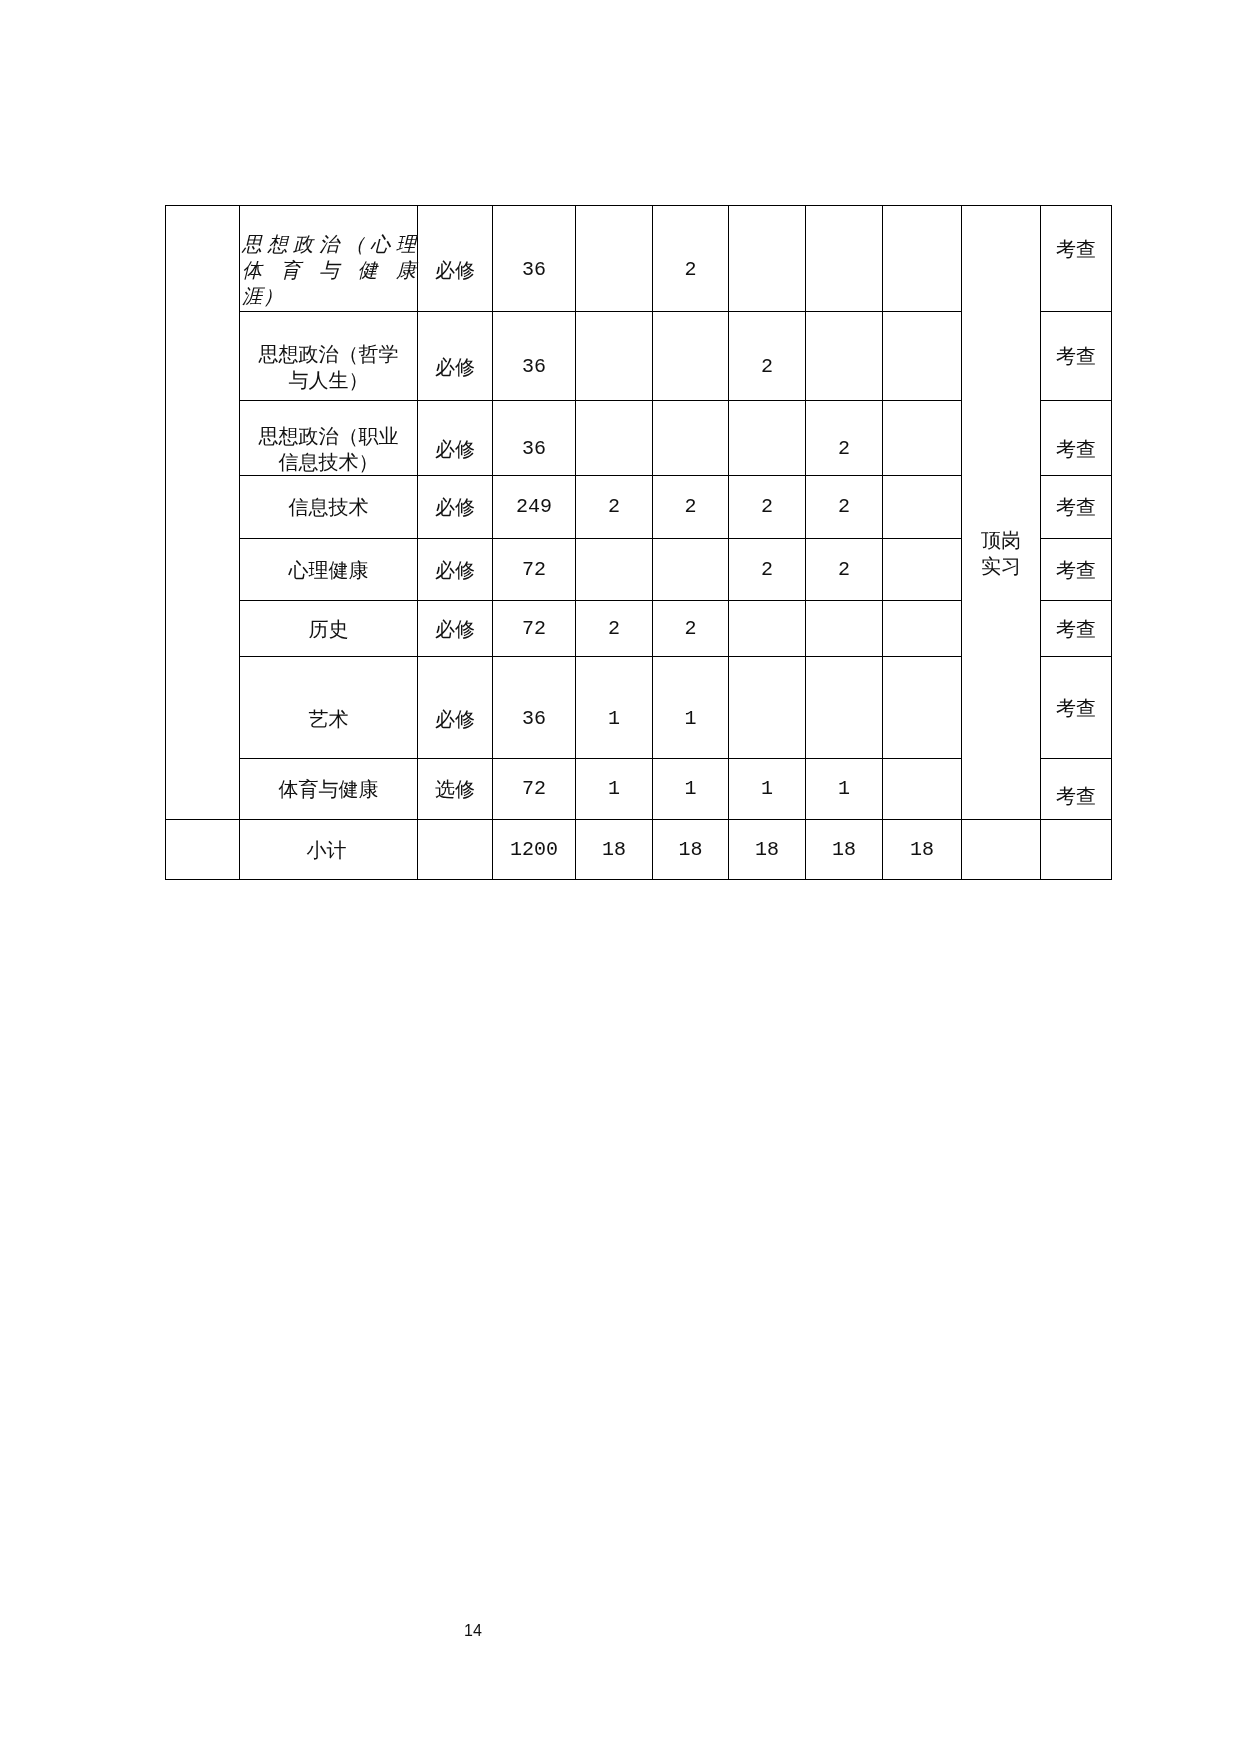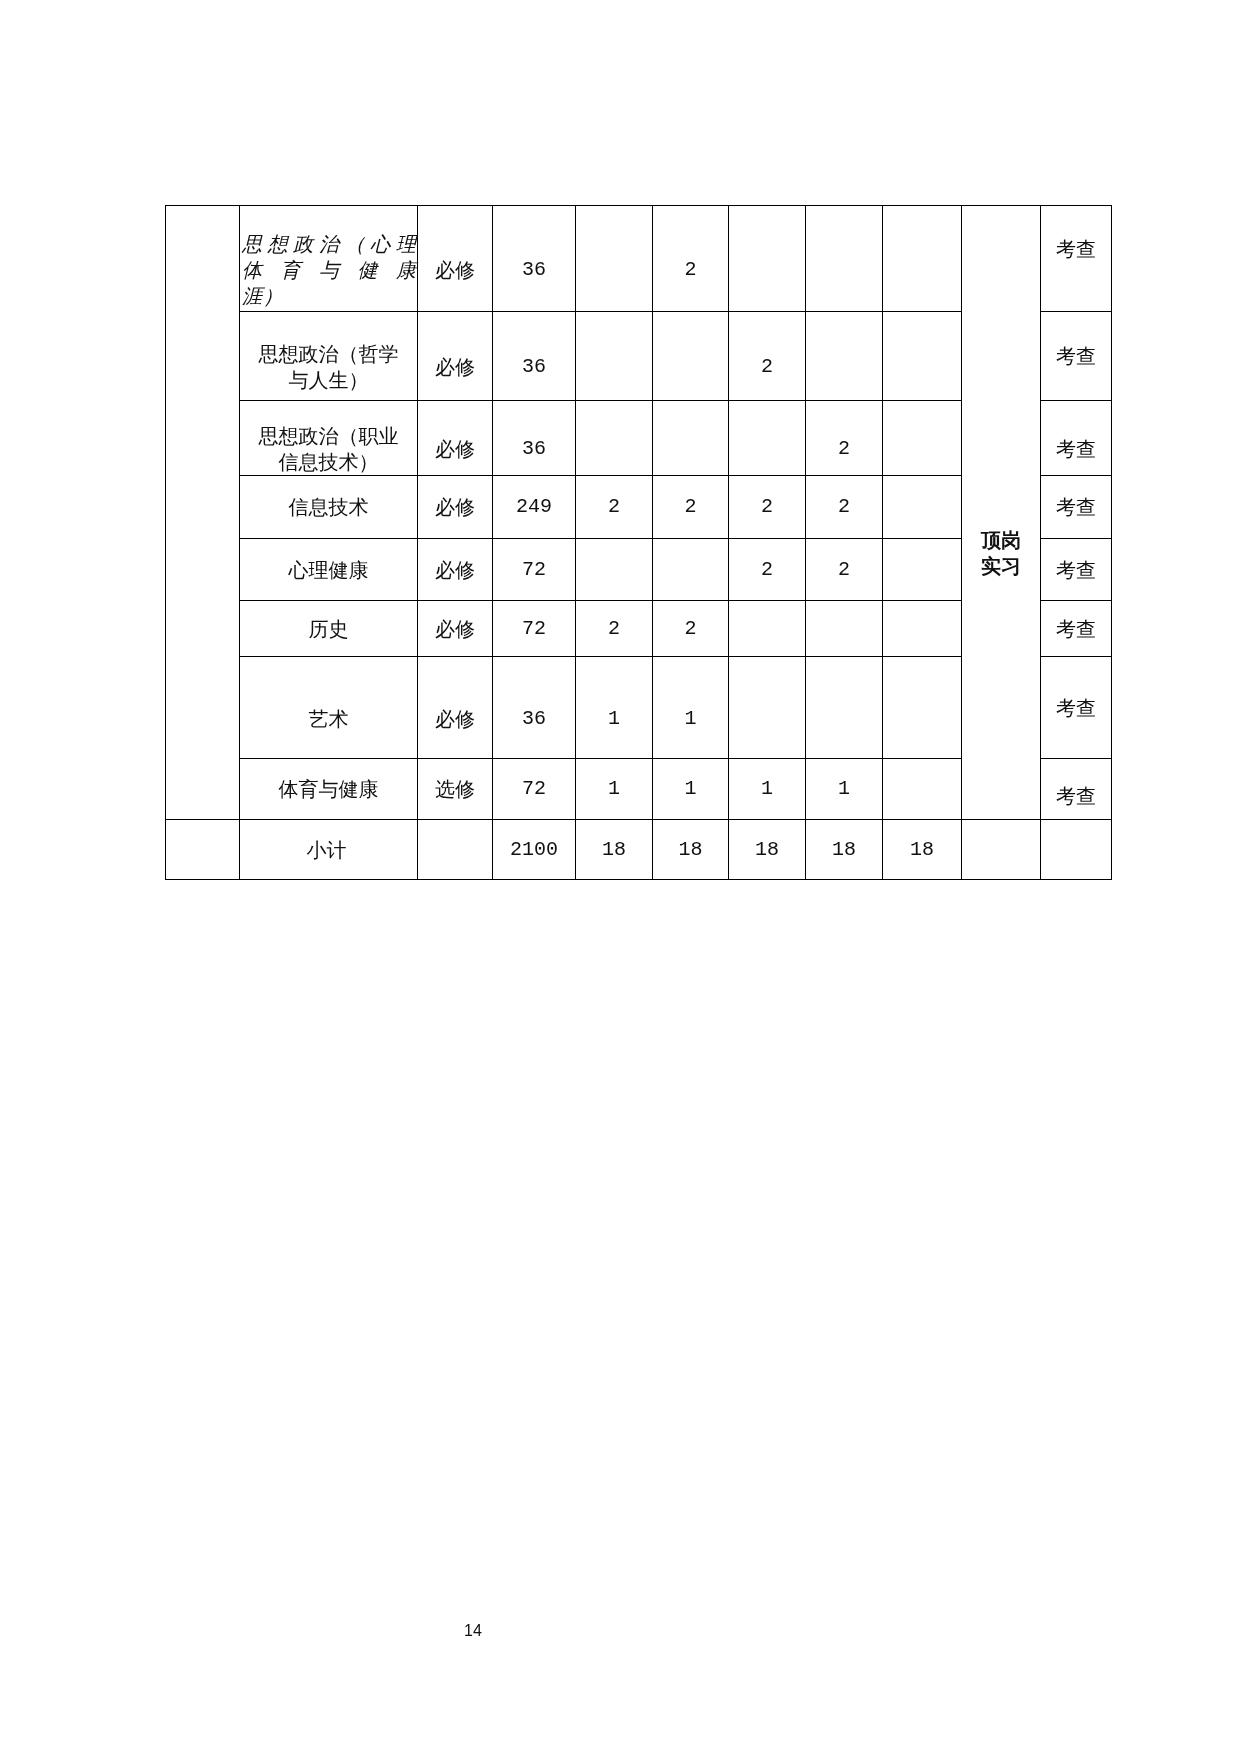--- a/index.html
+++ b/index.html
@@ -6,21 +6,21 @@
   body { width: 1240px; height: 1754px; position: relative; overflow: hidden;
          font-family: "DejaVu Serif", "Liberation Serif", serif; color: #111; }
   table.curriculum { position: absolute; left: 165px; top: 205px;
          border-collapse: collapse; table-layout: fixed; width: 946px; }
   table.curriculum td { border: 1.5px solid #000; font-size: 20px; text-align: center;
          padding: 0; vertical-align: middle; line-height: 26px; }
   td.top { vertical-align: top; padding-top: 22px !important; }
   td.name-justify { text-align: justify; text-align-last: justify; padding: 22px 0 0 2px !important;
          vertical-align: top; letter-spacing: 1px; line-height: 26px; font-style: italic; }
   td.name-justify span.last { display: block; text-align-last: left; }
-  td.intern { vertical-align: top; padding-top: 80px !important; font-weight: bold; }
+  td.intern { vertical-align: top; padding-top: 80px !important; }
   .num { font-family: Liberation Mono, monospace; font-size: 21px; }
   .page-number { position: absolute; left: 464px; top: 1622px; font-size: 16px;
          font-family: "Liberation Sans", sans-serif; color: #111; }
 </style>
 </head>
 <body>
 
 <table class="curriculum">
   <colgroup>
     <col style="width:74px">
@@ -132,21 +132,21 @@
       <td class="num">1</td>
       <td class="num">1</td>
       <td class="num"></td>
       <td style="padding-top:14px">考查</td>
     </tr>
 
     <tr style="height:60px">
       <td></td>
       <td style="padding-right:4px">小计</td>
       <td></td>
-      <td class="num">2100</td>
+      <td class="num">1200</td>
       <td class="num">18</td>
       <td class="num">18</td>
       <td class="num">18</td>
       <td class="num">18</td>
       <td class="num">18</td>
       <td></td>
       <td></td>
     </tr>
   </tbody>
 </table>

